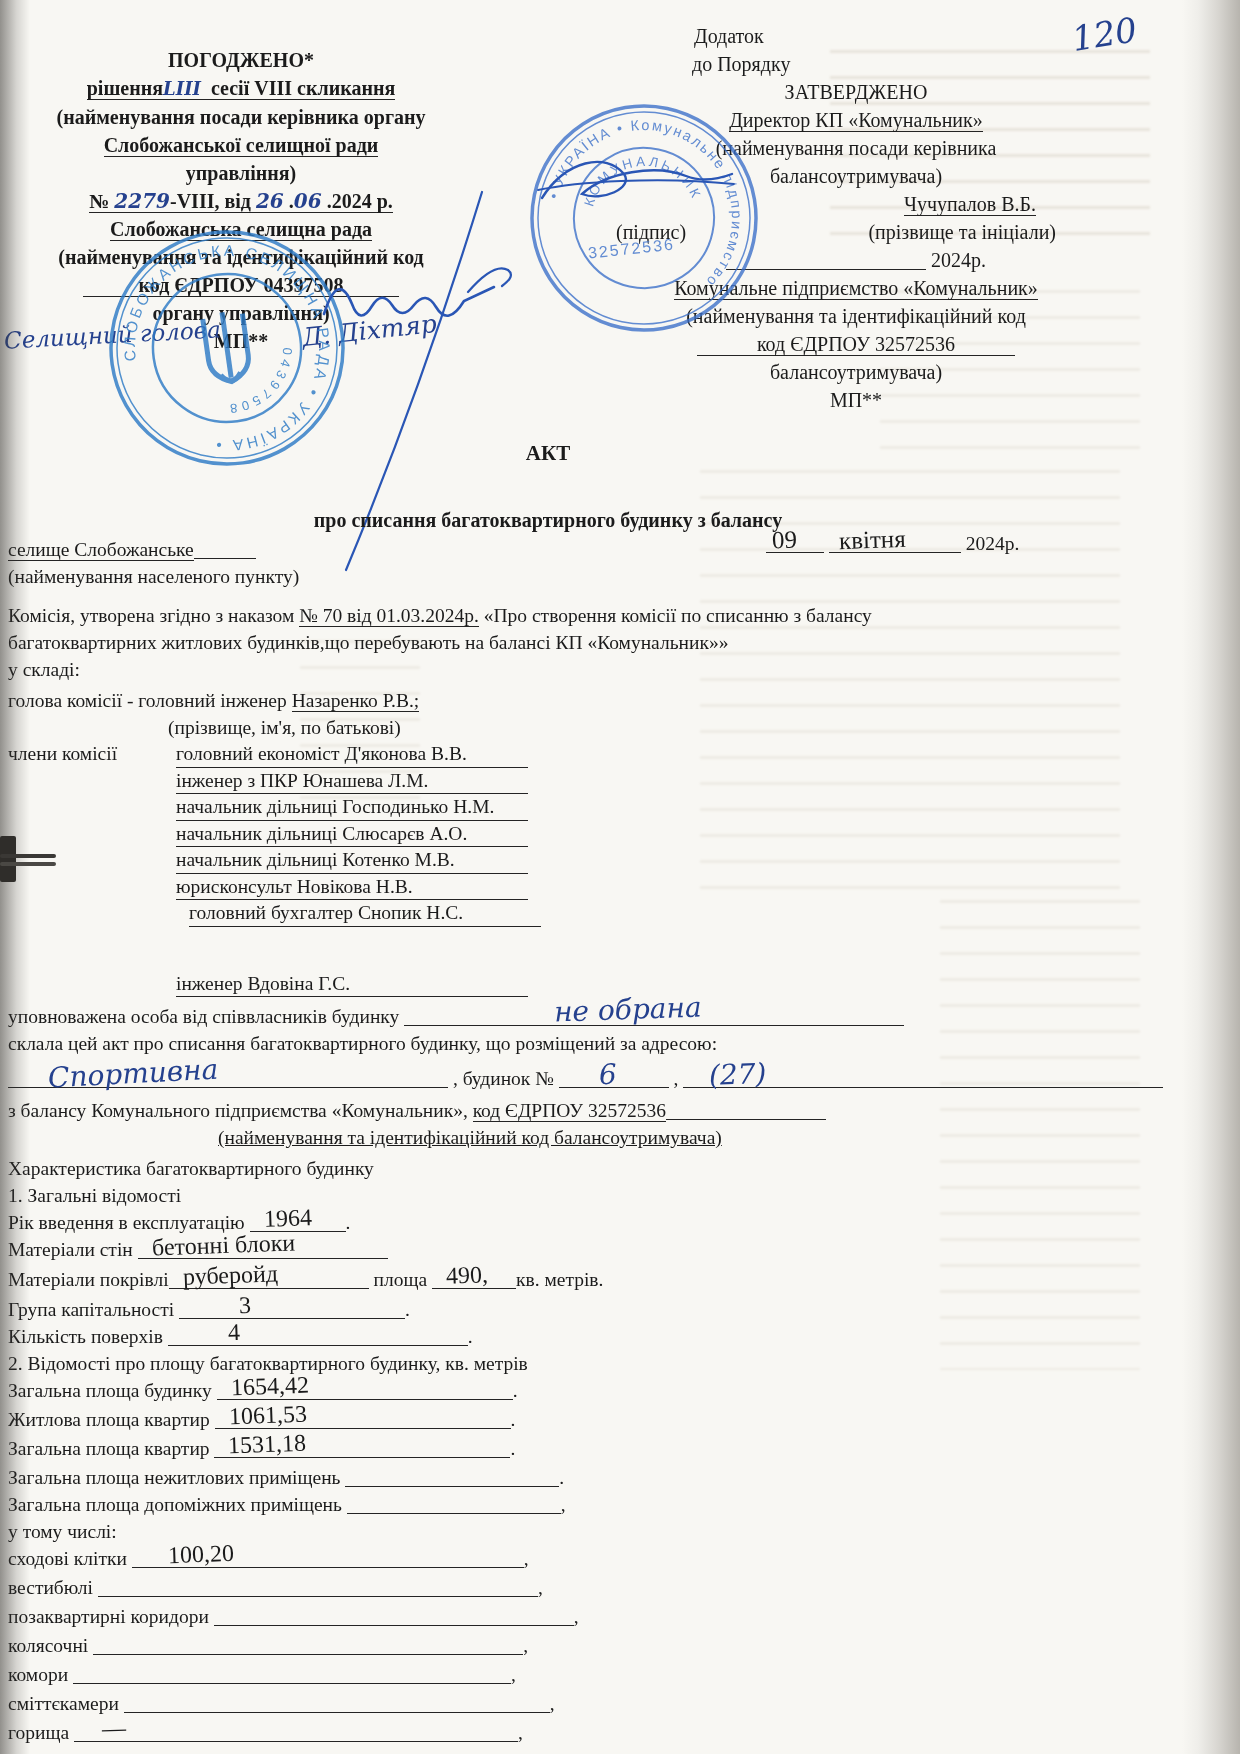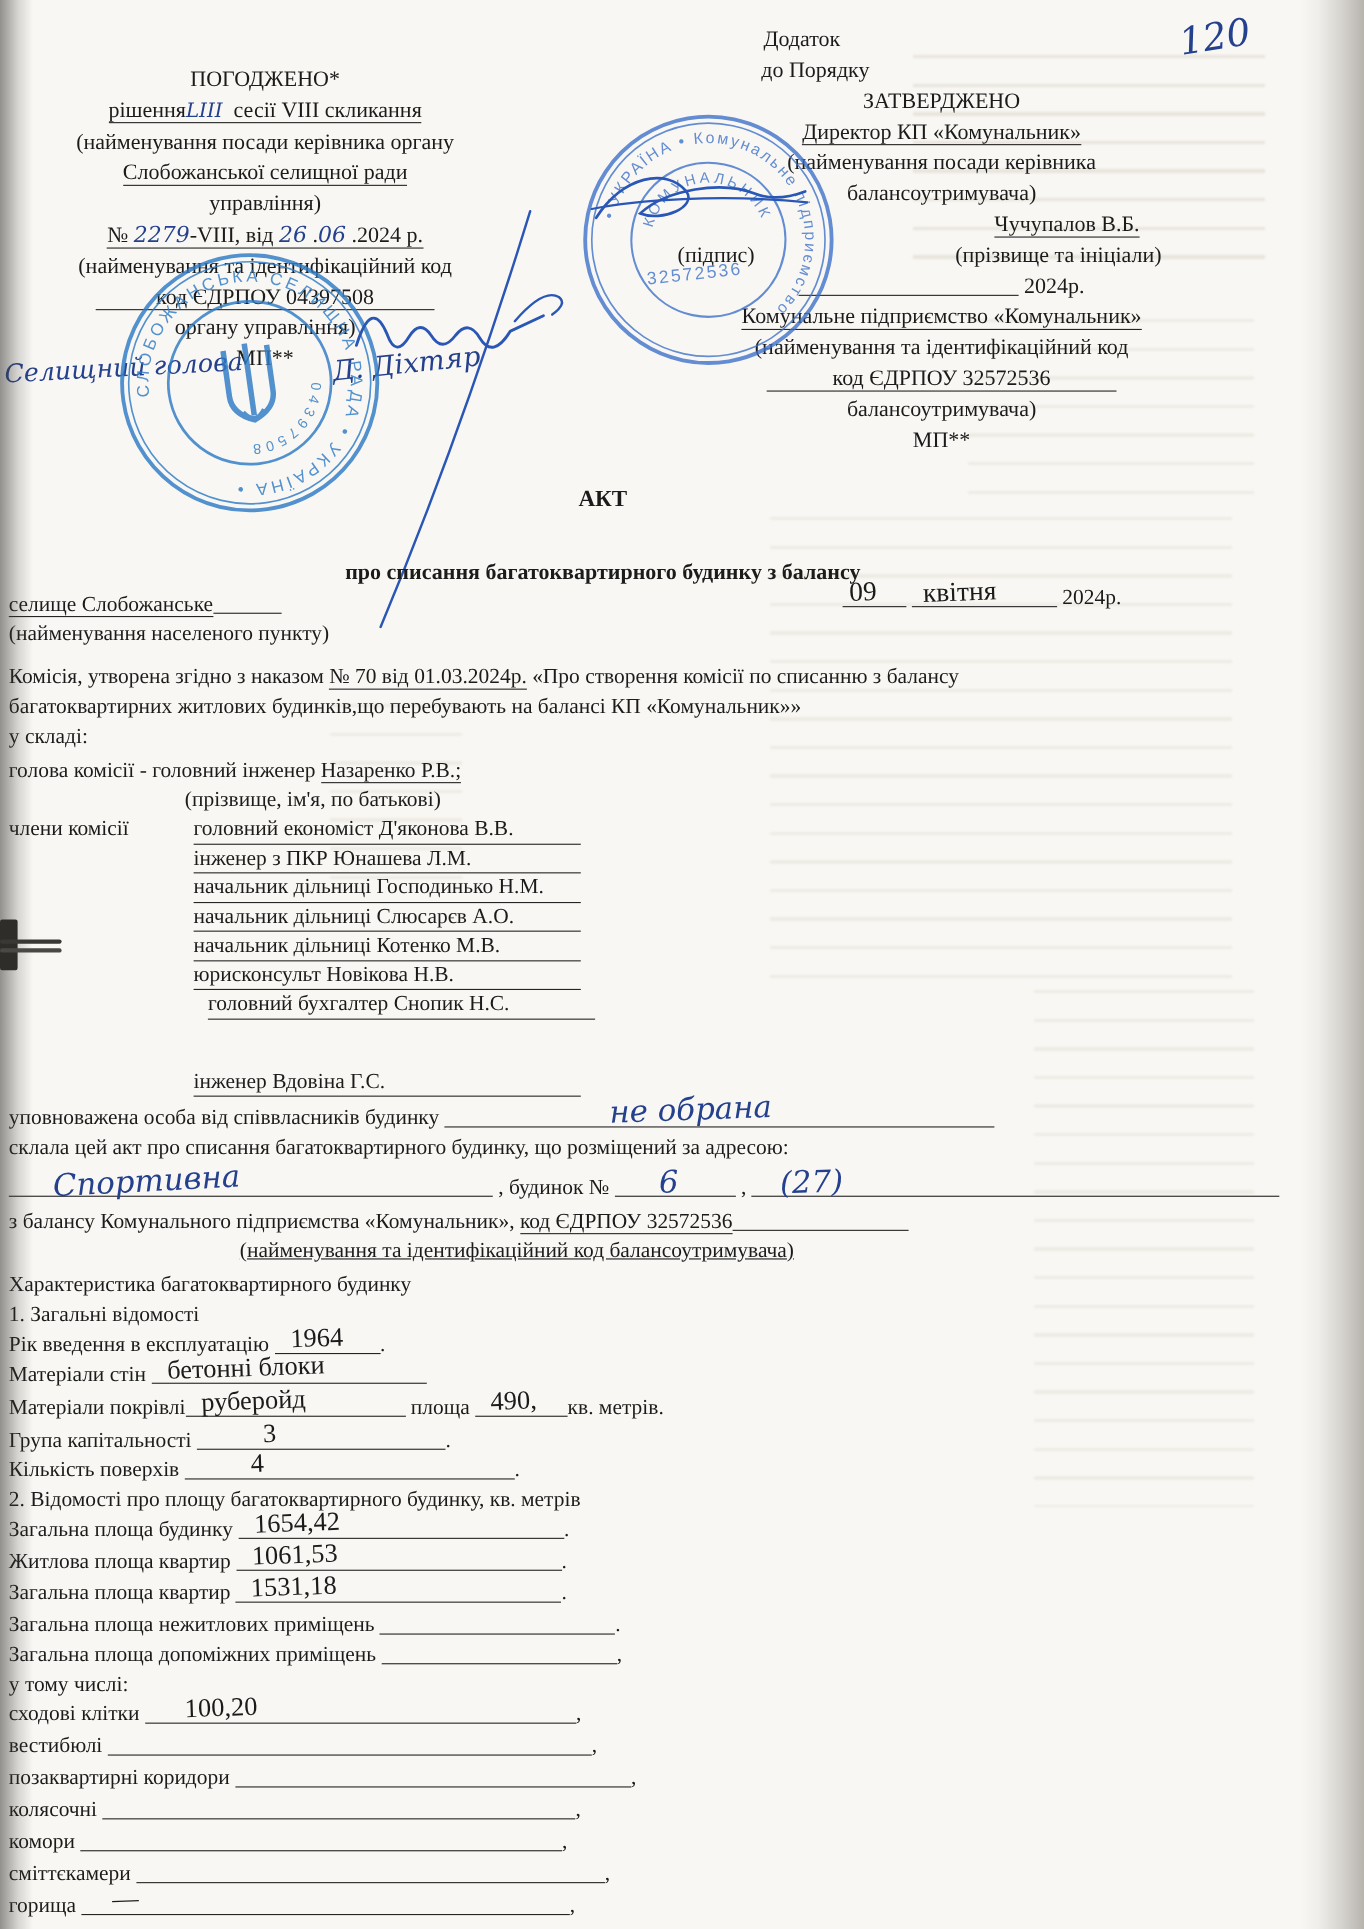--- a/index.html
+++ b/index.html
@@ -64,29 +64,30 @@
       <span>(прізвище та ініціали)</span>
     </div>
     <div class="ln"><span class="fl" style="width:200px;"></span>&nbsp;<span>2024р.</span></div>
     <div class="ln"><span class="u">Комунальне підприємство «Комунальник»</span></div>
     <div class="ln cap">(найменування та ідентифікаційний код</div>
     <div class="ln"><span class="u" style="padding:0 60px;">код ЄДРПОУ 32572536</span></div>
     <div class="ln cap">балансоутримувача)</div>
     <div class="ln">МП**</div>
   </div>
 
-  <div class="hcol" style="left:26px;top:58px;width:430px;">
+  <div class="hcol" style="left:26px;top:46px;width:430px;font-weight:bold;">
     <div class="ln">ПОГОДЖЕНО*</div>
     <div class="ln"><span class="u"><span>рішення</span><span class="hw" style="font-size:18px;">LIII</span>&nbsp;&nbsp;<span>сесії VIII скликання</span></span></div>
     <div class="ln cap">(найменування посади керівника органу</div>
     <div class="ln"><span class="u">Слобожанської селищної ради</span></div>
     <div class="ln cap">управління)</div>
     <div class="ln"><span class="u">
       <span>№</span>&nbsp;<span class="hw" style="font-size:20px;">2279</span><span>-VIII, від</span>&nbsp;<span class="hw" style="font-size:20px;">26</span>&nbsp;.<span class="hw" style="font-size:20px;">06</span>&nbsp;<span>.2024 р.</span>
     </span></div>
+    <div class="ln"><span class="u">Слобожанська селищна рада</span></div>
     <div class="ln cap">(найменування та ідентифікаційний код</div>
     <div class="ln"><span class="u" style="padding:0 55px;">код ЄДРПОУ 04397508</span></div>
     <div class="ln cap">органу управління)</div>
     <div class="ln">МП**</div>
   </div>
 
   <div class="hw" style="position:absolute;left:4px;top:322px;font-size:23px;transform:rotate(-3deg);">Селищний голова</div>
   <div class="hw" style="position:absolute;left:302px;top:316px;font-size:25px;transform:rotate(-6deg);">Д. Діхтяр</div>
 
   <svg class="stamp" style="left:103px;top:224px;transform:rotate(-8deg);" width="248" height="248" viewBox="0 0 248 248">

